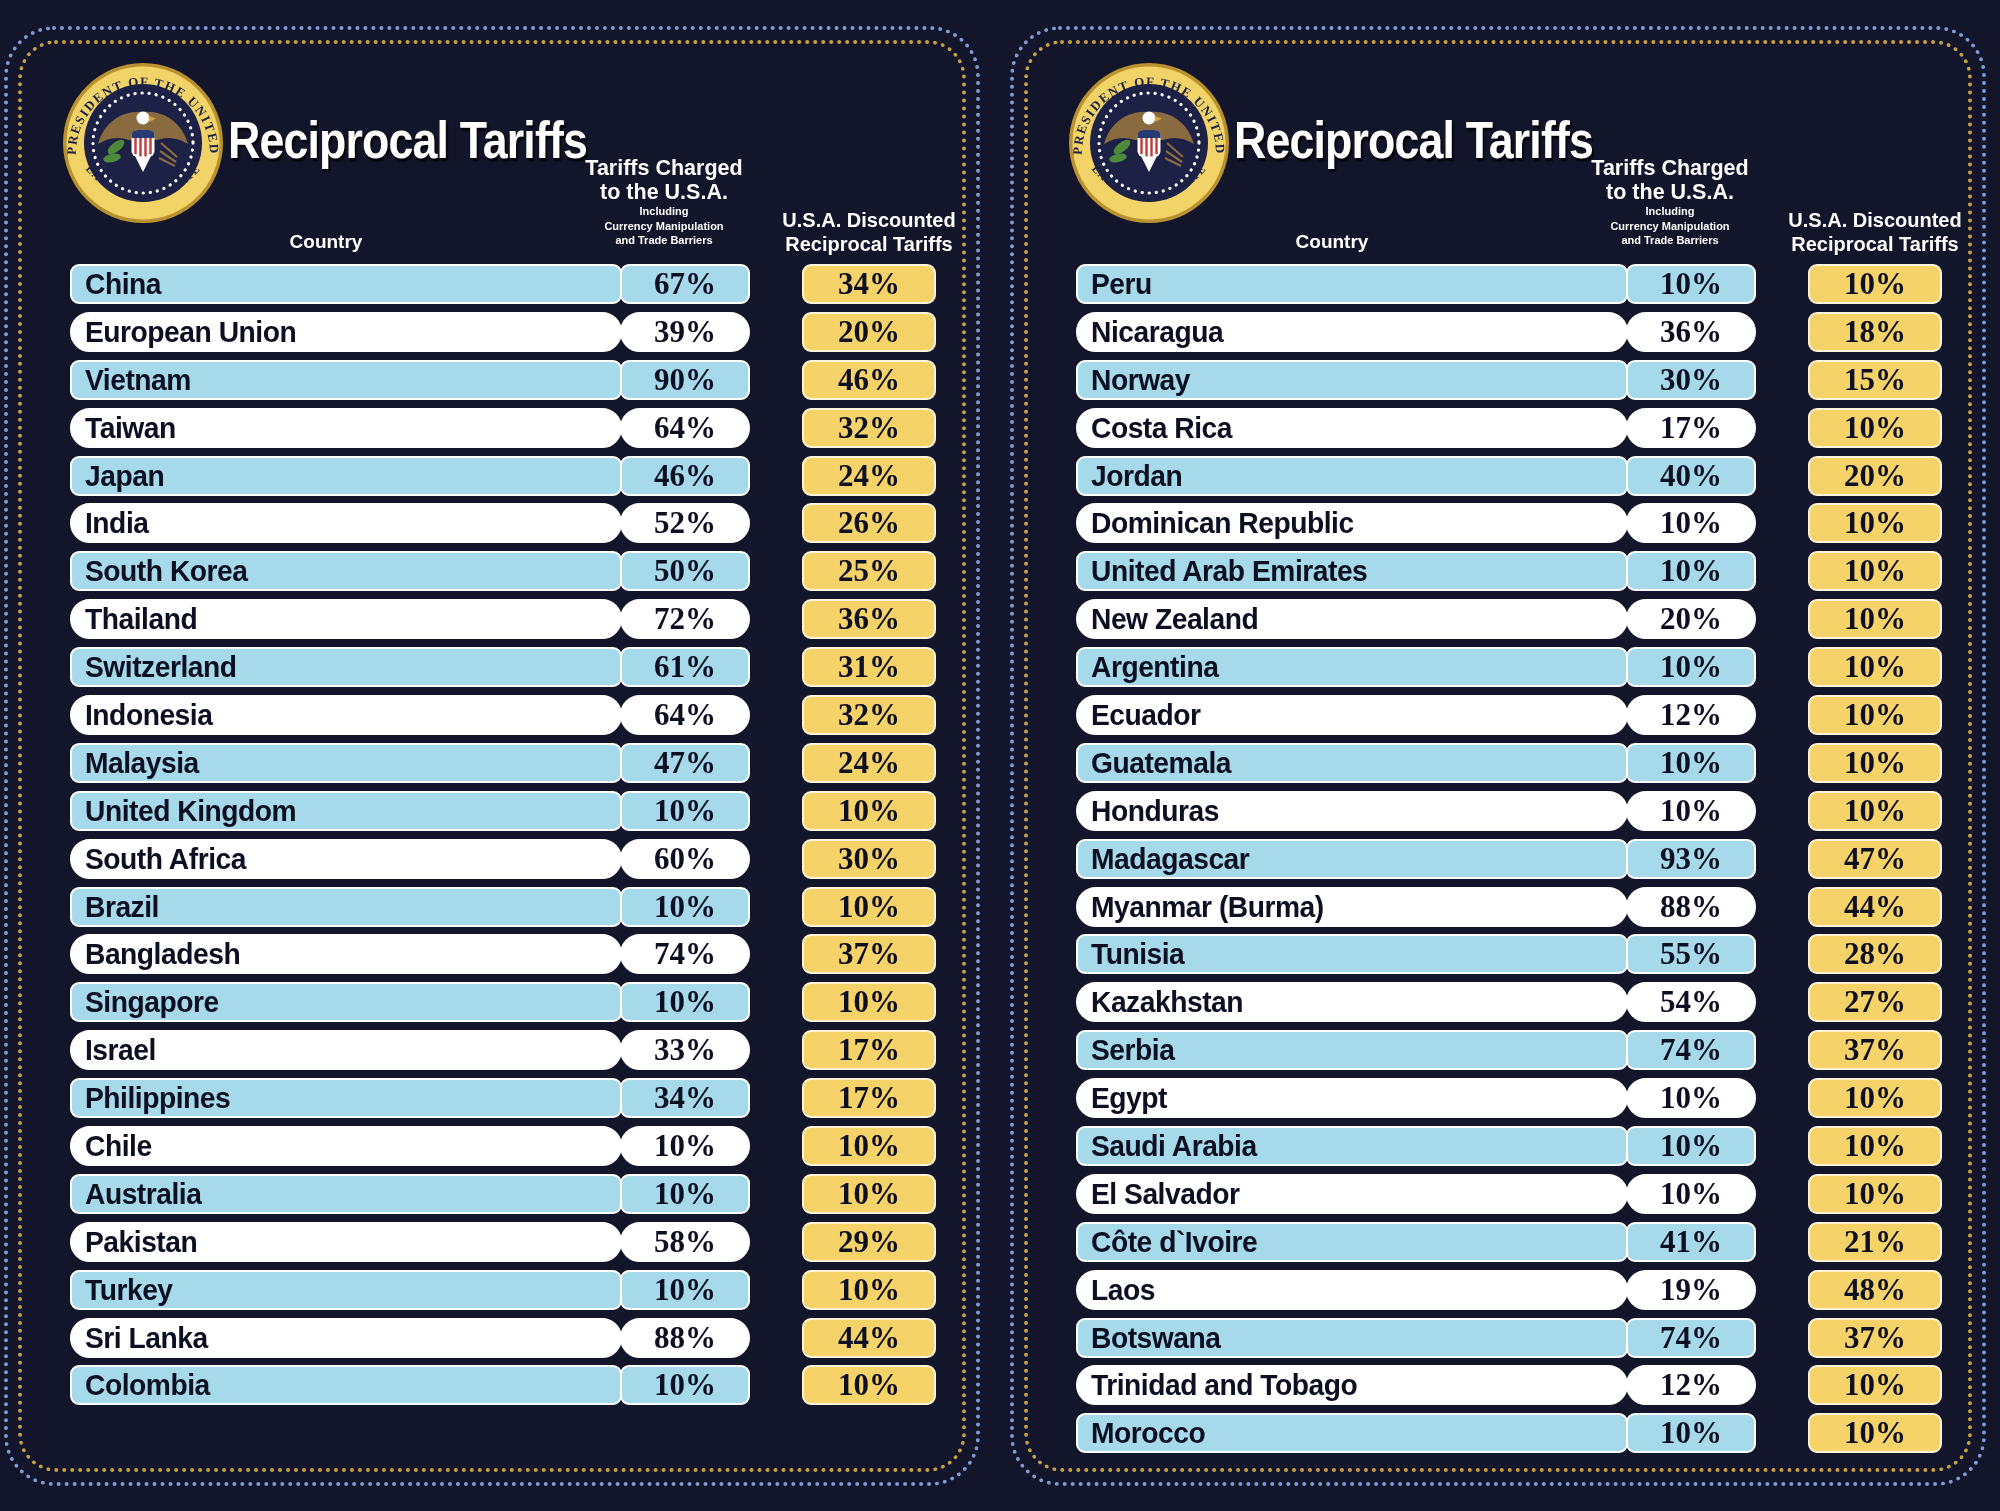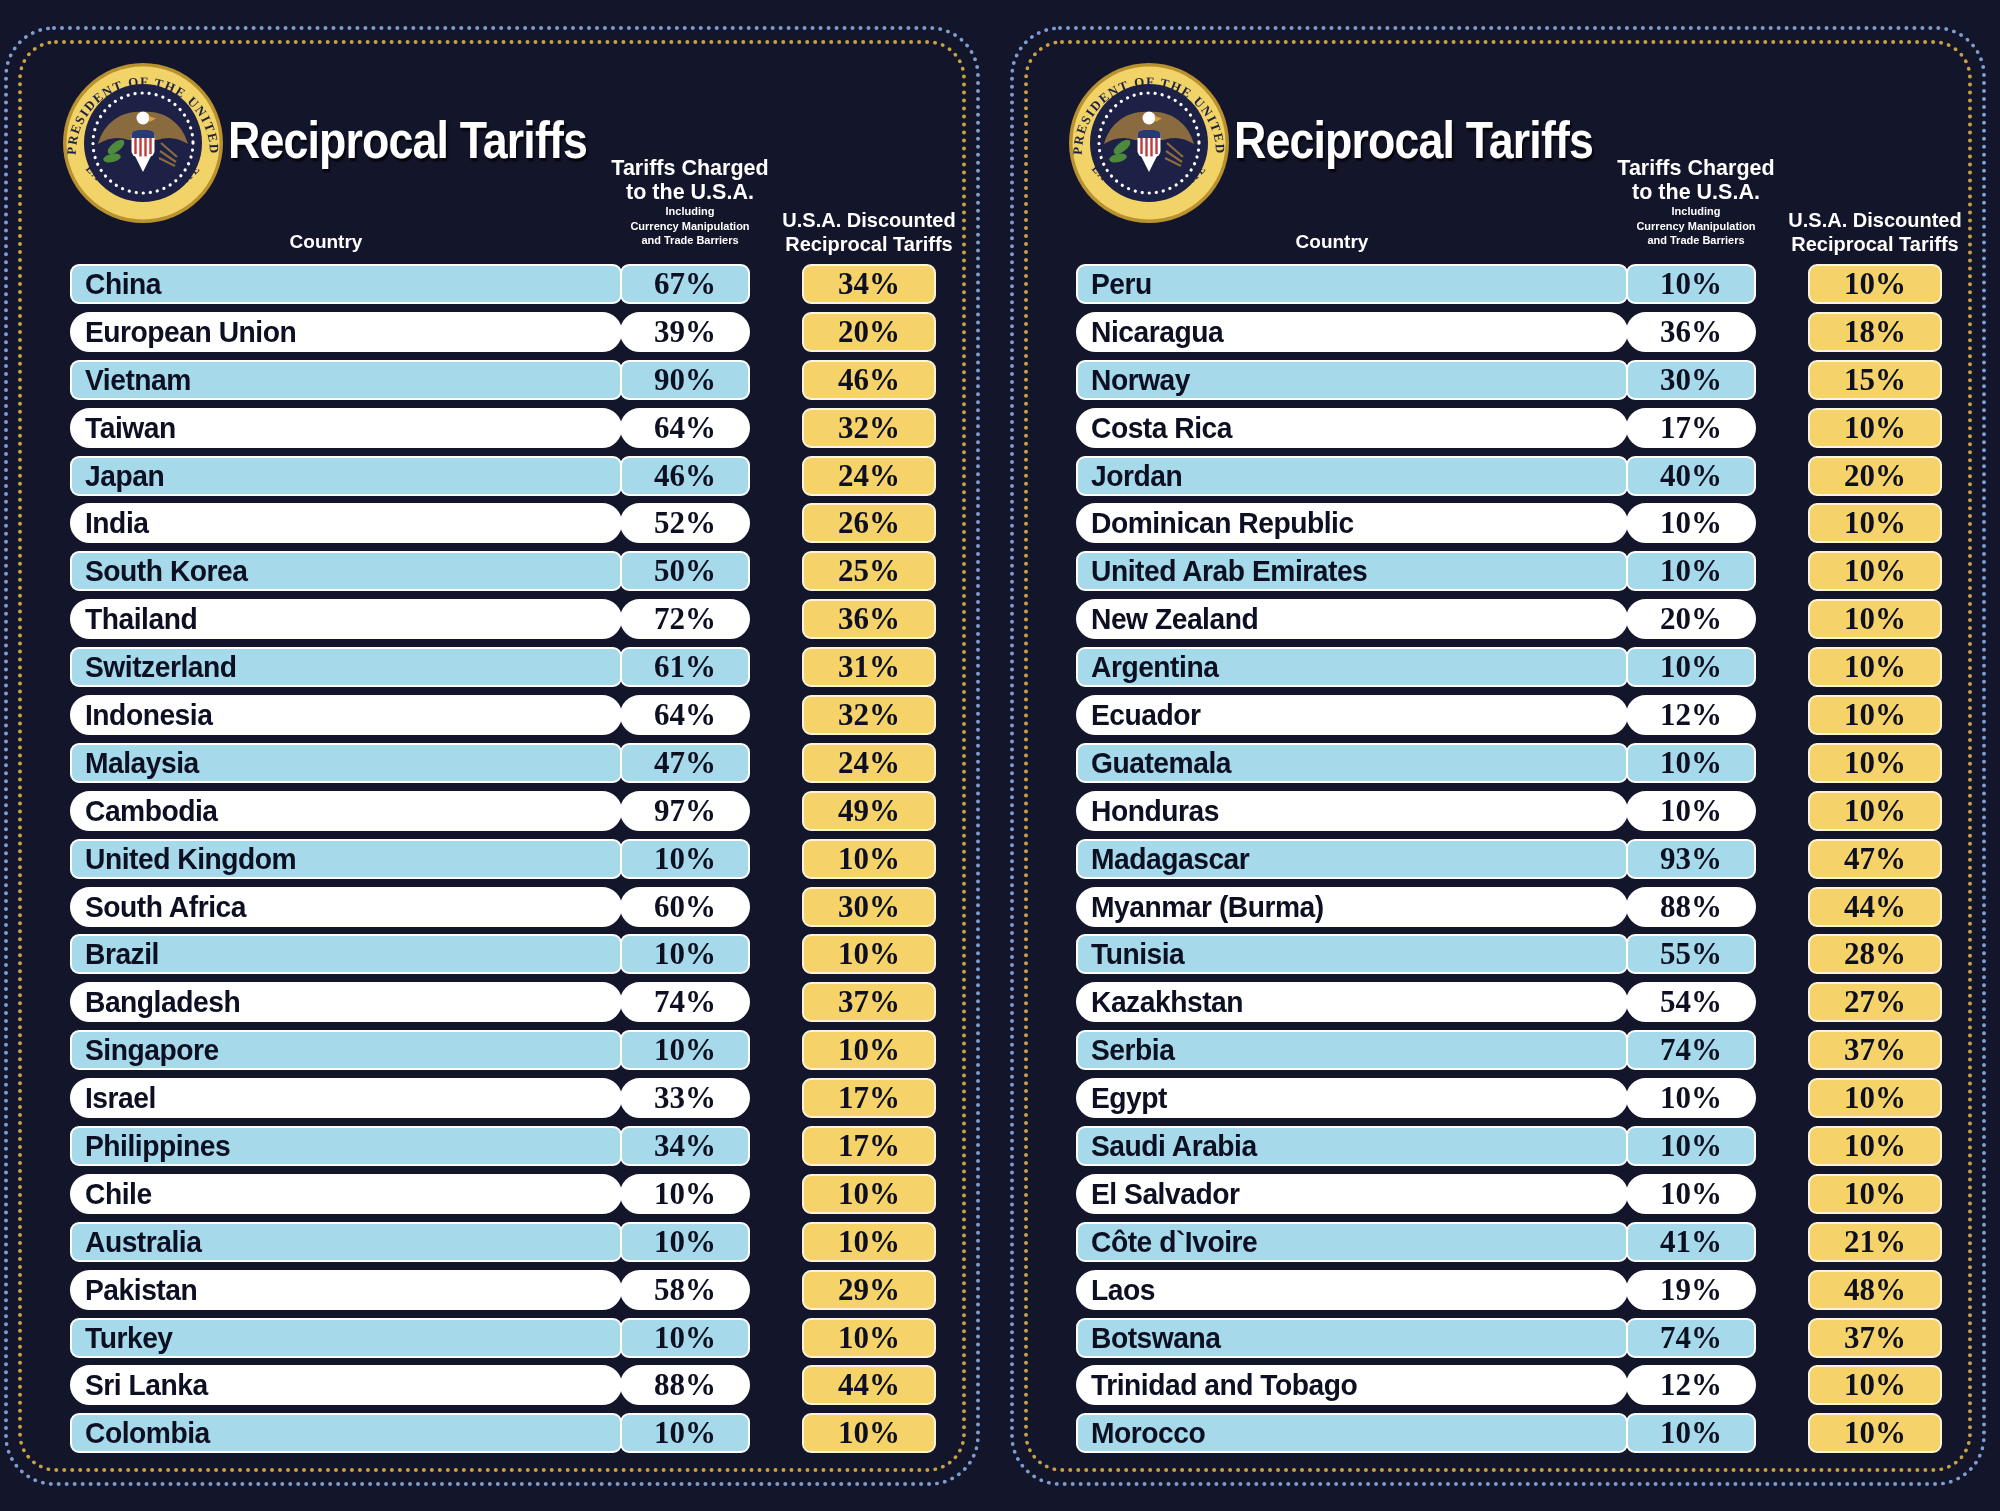--- a/index.html
+++ b/index.html
@@ -19,21 +19,21 @@
   .board-title{
     position:absolute;left:224px;top:84px;
     font-size:52px;font-weight:bold;color:#ffffff;white-space:nowrap;
     letter-spacing:-1px;
     transform:scaleX(.86);transform-origin:left center;
     text-shadow:2px 3px 2px rgba(0,0,0,.78), 0 0 1px rgba(0,0,0,.5);
   }
 
   .colhead{position:absolute;color:#ffffff;font-weight:bold;text-align:center;}
   .h-country{left:66px;width:512px;top:205px;font-size:19px;}
-  .h-charged{left:551px;width:270px;top:130px;font-size:21.5px;line-height:24px;}
+  .h-charged{left:525px;width:270px;top:130px;font-size:21.5px;line-height:24px;}
   .h-charged .sub{font-size:11px;line-height:14.5px;}
   .h-charged .sub:first-of-type{margin-top:3px;}
   .h-disc{left:730px;width:270px;top:183px;font-size:20px;line-height:23.5px;}
 
   .rows{position:absolute;left:0;top:238px;width:100%;}
   .row{position:relative;height:40px;margin-bottom:7.9px;}
   .pill{
     position:absolute;top:0;height:40px;border-radius:9px;
     box-sizing:border-box;border:2px solid #ffffff;
     display:flex;align-items:center;
@@ -193,27 +193,20 @@
   </div>
 
   <div class="row odd">
     <div class="pill country">
       <span class="ctext">Malaysia</span>
     </div>
     <div class="pill val charged">47%</div>
     <div class="pill val disc">24%</div>
   </div>
 
-  <div class="row even">
-    <div class="pill country">
-      <span class="ctext">Cambodia</span>
-    </div>
-    <div class="pill val charged">97%</div>
-    <div class="pill val disc">49%</div>
-  </div>
 
   <div class="row odd">
     <div class="pill country">
       <span class="ctext">United Kingdom</span>
     </div>
     <div class="pill val charged">10%</div>
     <div class="pill val disc">10%</div>
   </div>
 
   <div class="row even">

